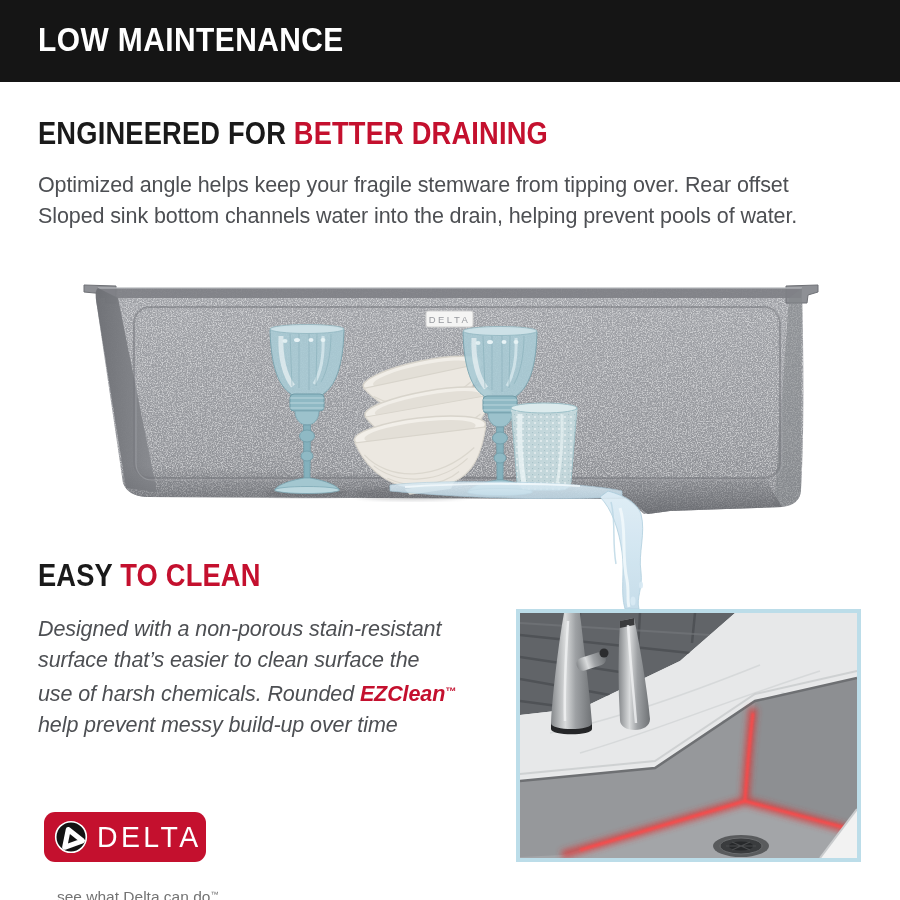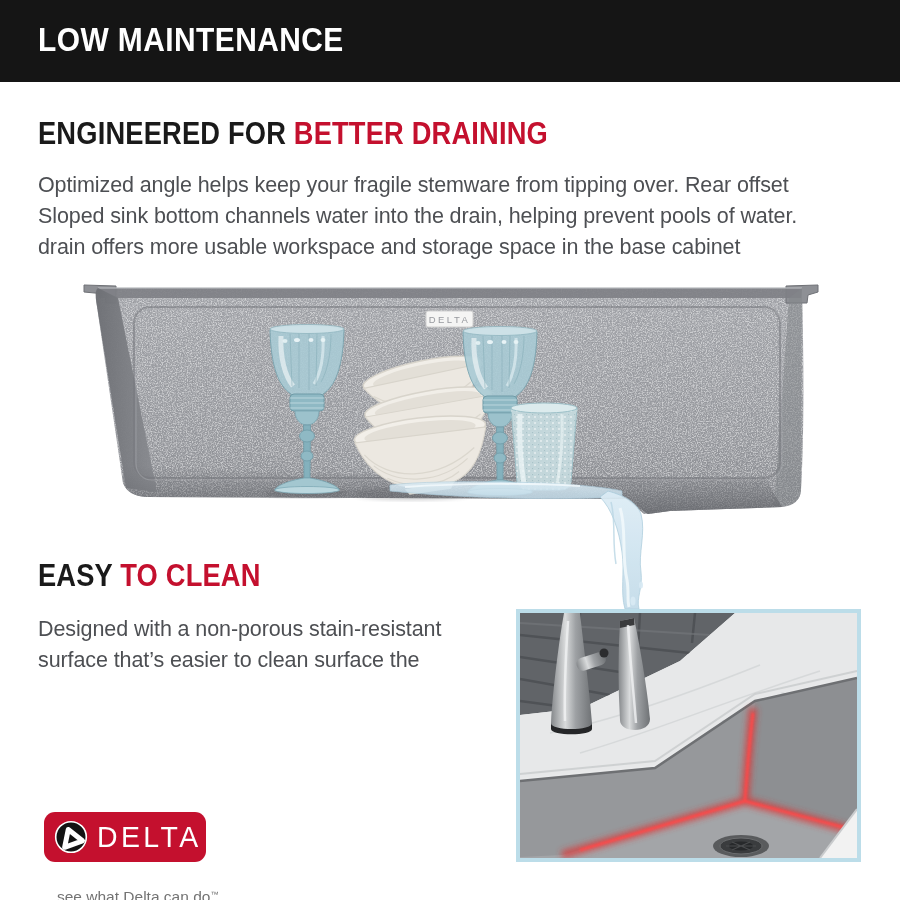--- a/index.html
+++ b/index.html
@@ -42,21 +42,20 @@
 
 <div class="abs header-bar"></div>
 <div class="abs header-title">LOW MAINTENANCE</div>
 
 <div class="abs sec-head" style="left:38px;top:116px;">
   <span>ENGINEERED FOR </span><span class="red">BETTER DRAINING</span>
 </div>
 <div class="abs copy" style="left:38px;top:170px;">
   <div class="line">Optimized angle helps keep your fragile stemware from tipping over. Rear offset</div>
   <div class="line">Sloped sink bottom channels water into the drain, helping prevent pools of water.</div>
-  <div class="line">drain offers more usable workspace and storage space in the base cabinet</div>
 </div>
 
 <svg class="abs sink-art" width="780" height="350" viewBox="0 0 780 350">
   <defs>
     <linearGradient id="gBack" x1="0" y1="0" x2="0" y2="1">
       <stop offset="0" stop-color="#a3a5aa"></stop>
         <stop offset=".7" stop-color="#96989d"></stop>
         <stop offset="1" stop-color="#87898e"></stop>
     </linearGradient>
     <linearGradient id="gWallL" x1="0" y1="0" x2="1" y2="0">
@@ -178,23 +177,25 @@
     <path d="M560,238 C567,258 561,284 567,310 C569,322 567,330 569,337" stroke="#f2f9fc" stroke-width="3" fill="none" opacity=".85"></path>
     <path d="M551,232 C556,250 552,272 556,294" stroke="#b9d6e4" stroke-width="1.5" fill="none" opacity=".8"></path>
     <ellipse cx="573" cy="331" rx="2.5" ry="4.5" fill="#d7e9f3"></ellipse>
     <ellipse cx="581" cy="315" rx="2" ry="3.5" fill="#d7e9f3" opacity=".9"></ellipse>
   </g>
 </svg>
 
 <div class="abs sec-head" style="left:38px;top:558px;">
   <span>EASY </span><span class="red">TO CLEAN</span>
 </div>
-<div class="abs copy" style="left:38px;top:614px;">
+<div class="abs copy" style="left:38px;top:614px;font-style:italic;">
   <div class="line">Designed with a non-porous stain-resistant</div>
   <div class="line">surface that’s easier to clean surface the</div>
+  <div class="line"><span>use of harsh chemicals. Rounded </span><span class="brand-red">EZClean</span><sup class="tm brand-red">™</sup></div>
+  <div class="line">help prevent messy build-up over time</div>
 </div>
 
 <div class="abs inset-photo">
 <svg width="337" height="245" viewBox="0 0 337 245">
   <defs>
     <linearGradient id="gSteel" x1="0" y1="0" x2="1" y2="0">
       <stop offset="0" stop-color="#85888b"></stop>
           <stop offset=".35" stop-color="#d9dbdc"></stop>
           <stop offset=".6" stop-color="#9ea1a4"></stop>
           <stop offset="1" stop-color="#6f7275"></stop>

